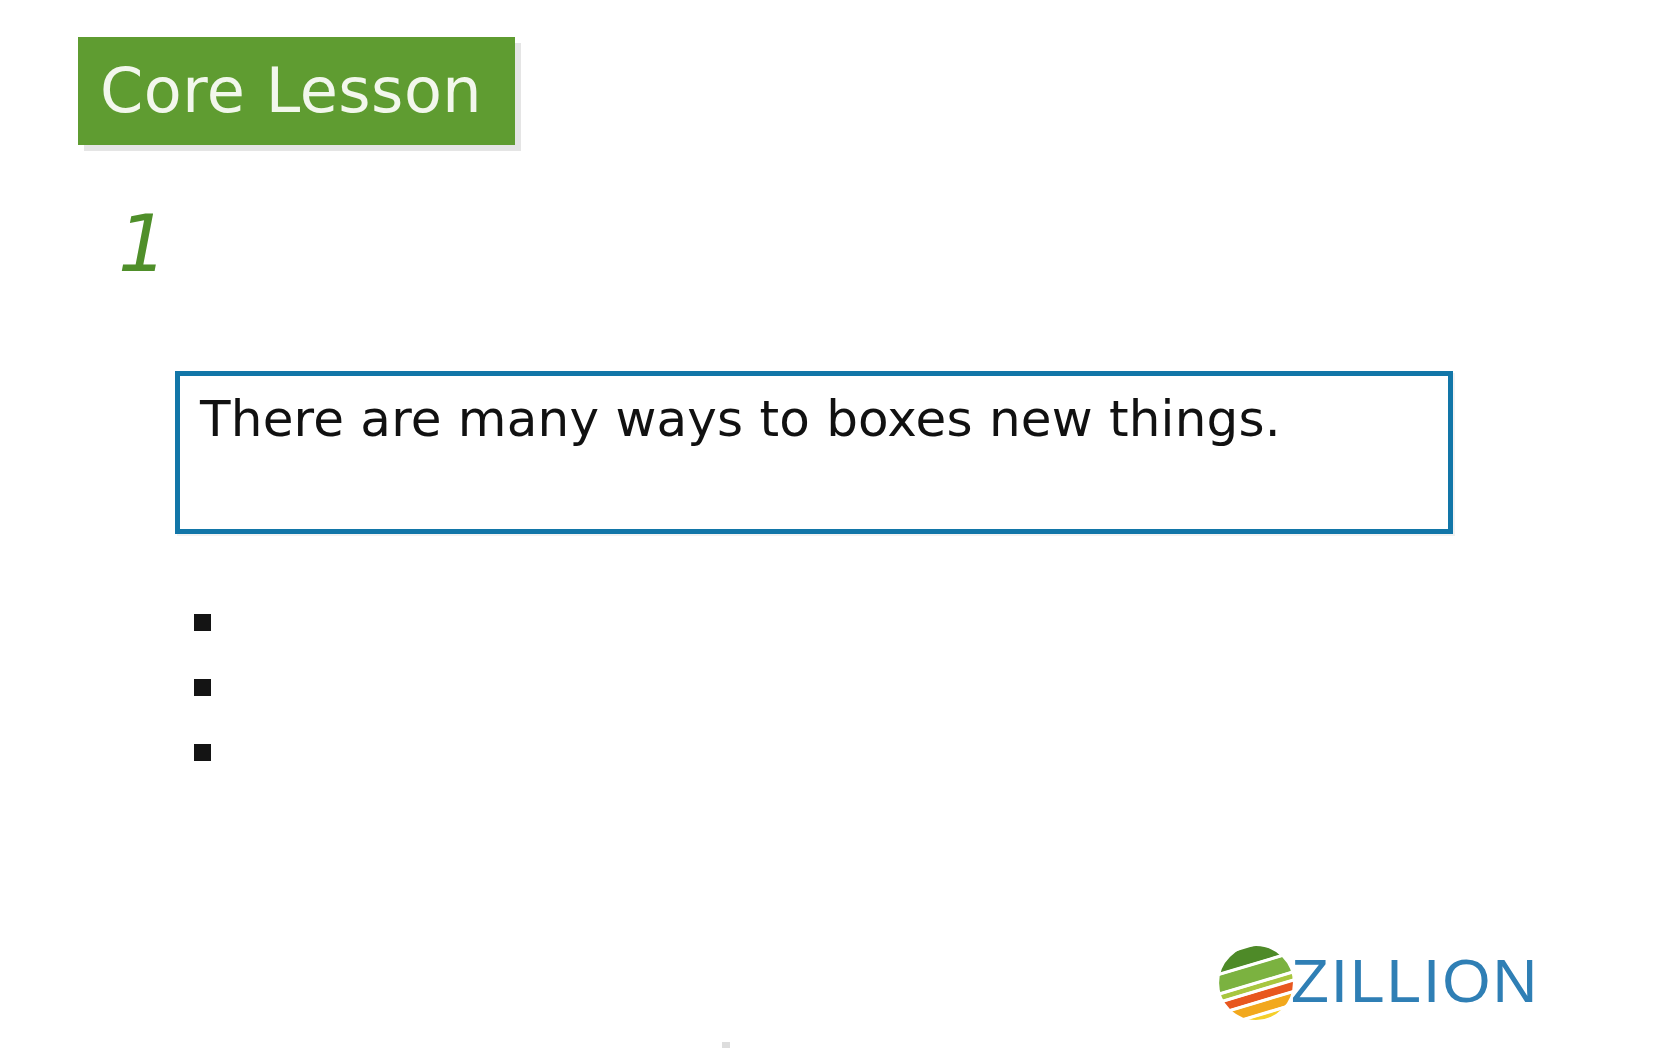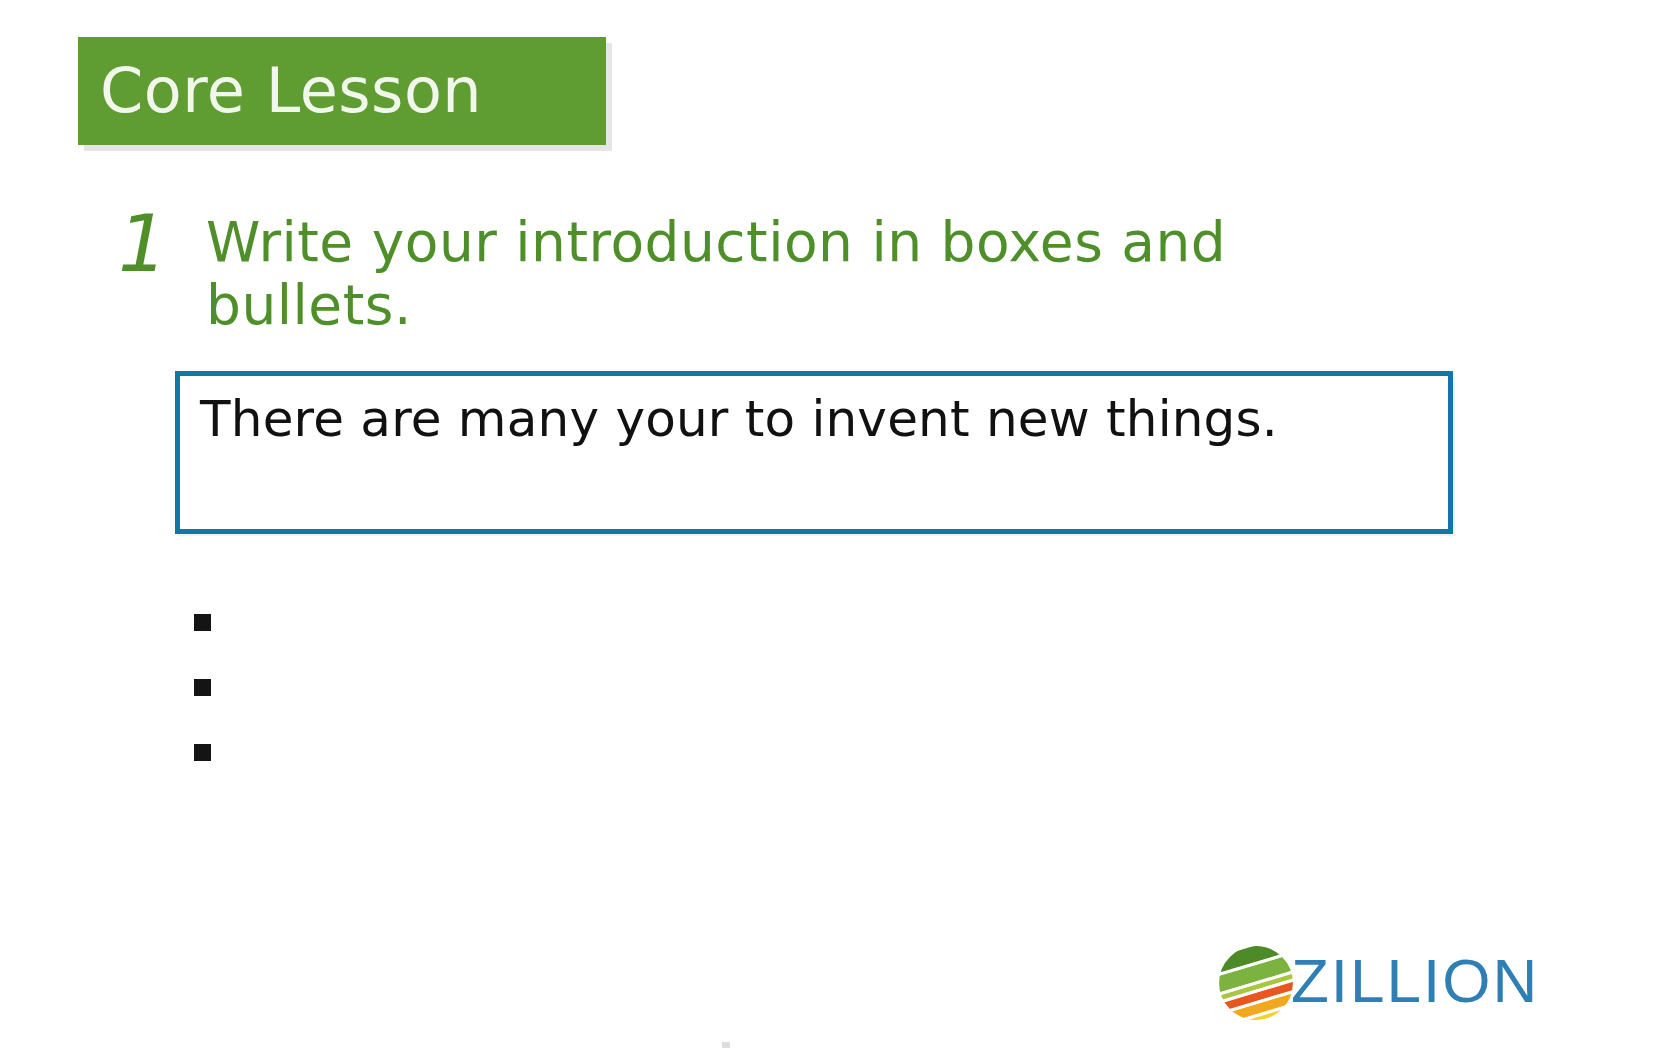--- a/index.html
+++ b/index.html
@@ -23,21 +23,21 @@
     width: 1680px;
     height: 1050px;
     background: #ffffff;
   }
 
   
   .banner {
     position: absolute;
     left: 78px;
     top: 37px;
-    width: 528px;
+    width: 437px;
     height: 108px;
     background: #5f9c31;
     box-shadow: 6px 6px 0 rgba(0,0,0,0.10);
     display: flex;
     align-items: center;
     box-sizing: border-box;
     padding-left: 22px;
   }
   .banner-label {
     color: #f2f7ec;
@@ -178,25 +178,24 @@
 <body>
 
 <div class="slide">
 
   <div class="banner">
     <span class="banner-label">Core Lesson</span>
   </div>
 
   <div class="step">
     <div class="step-number">1</div>
-    <div class="step-text">Write your introduction in boxes and bullets.</div>
   </div>
 
   <div class="box">
-    <div class="box-text">There are many your to invent new things.</div>
+    <div class="box-text">There are many ways to boxes new things.</div>
   </div>
 
   <div class="bullets">
     <div class="bullet-row">
       <span class="bullet-marker"></span>
       <span class="bullet-text"></span>
     </div>
     <div class="bullet-row">
       <span class="bullet-marker"></span>
       <span class="bullet-text"></span>

